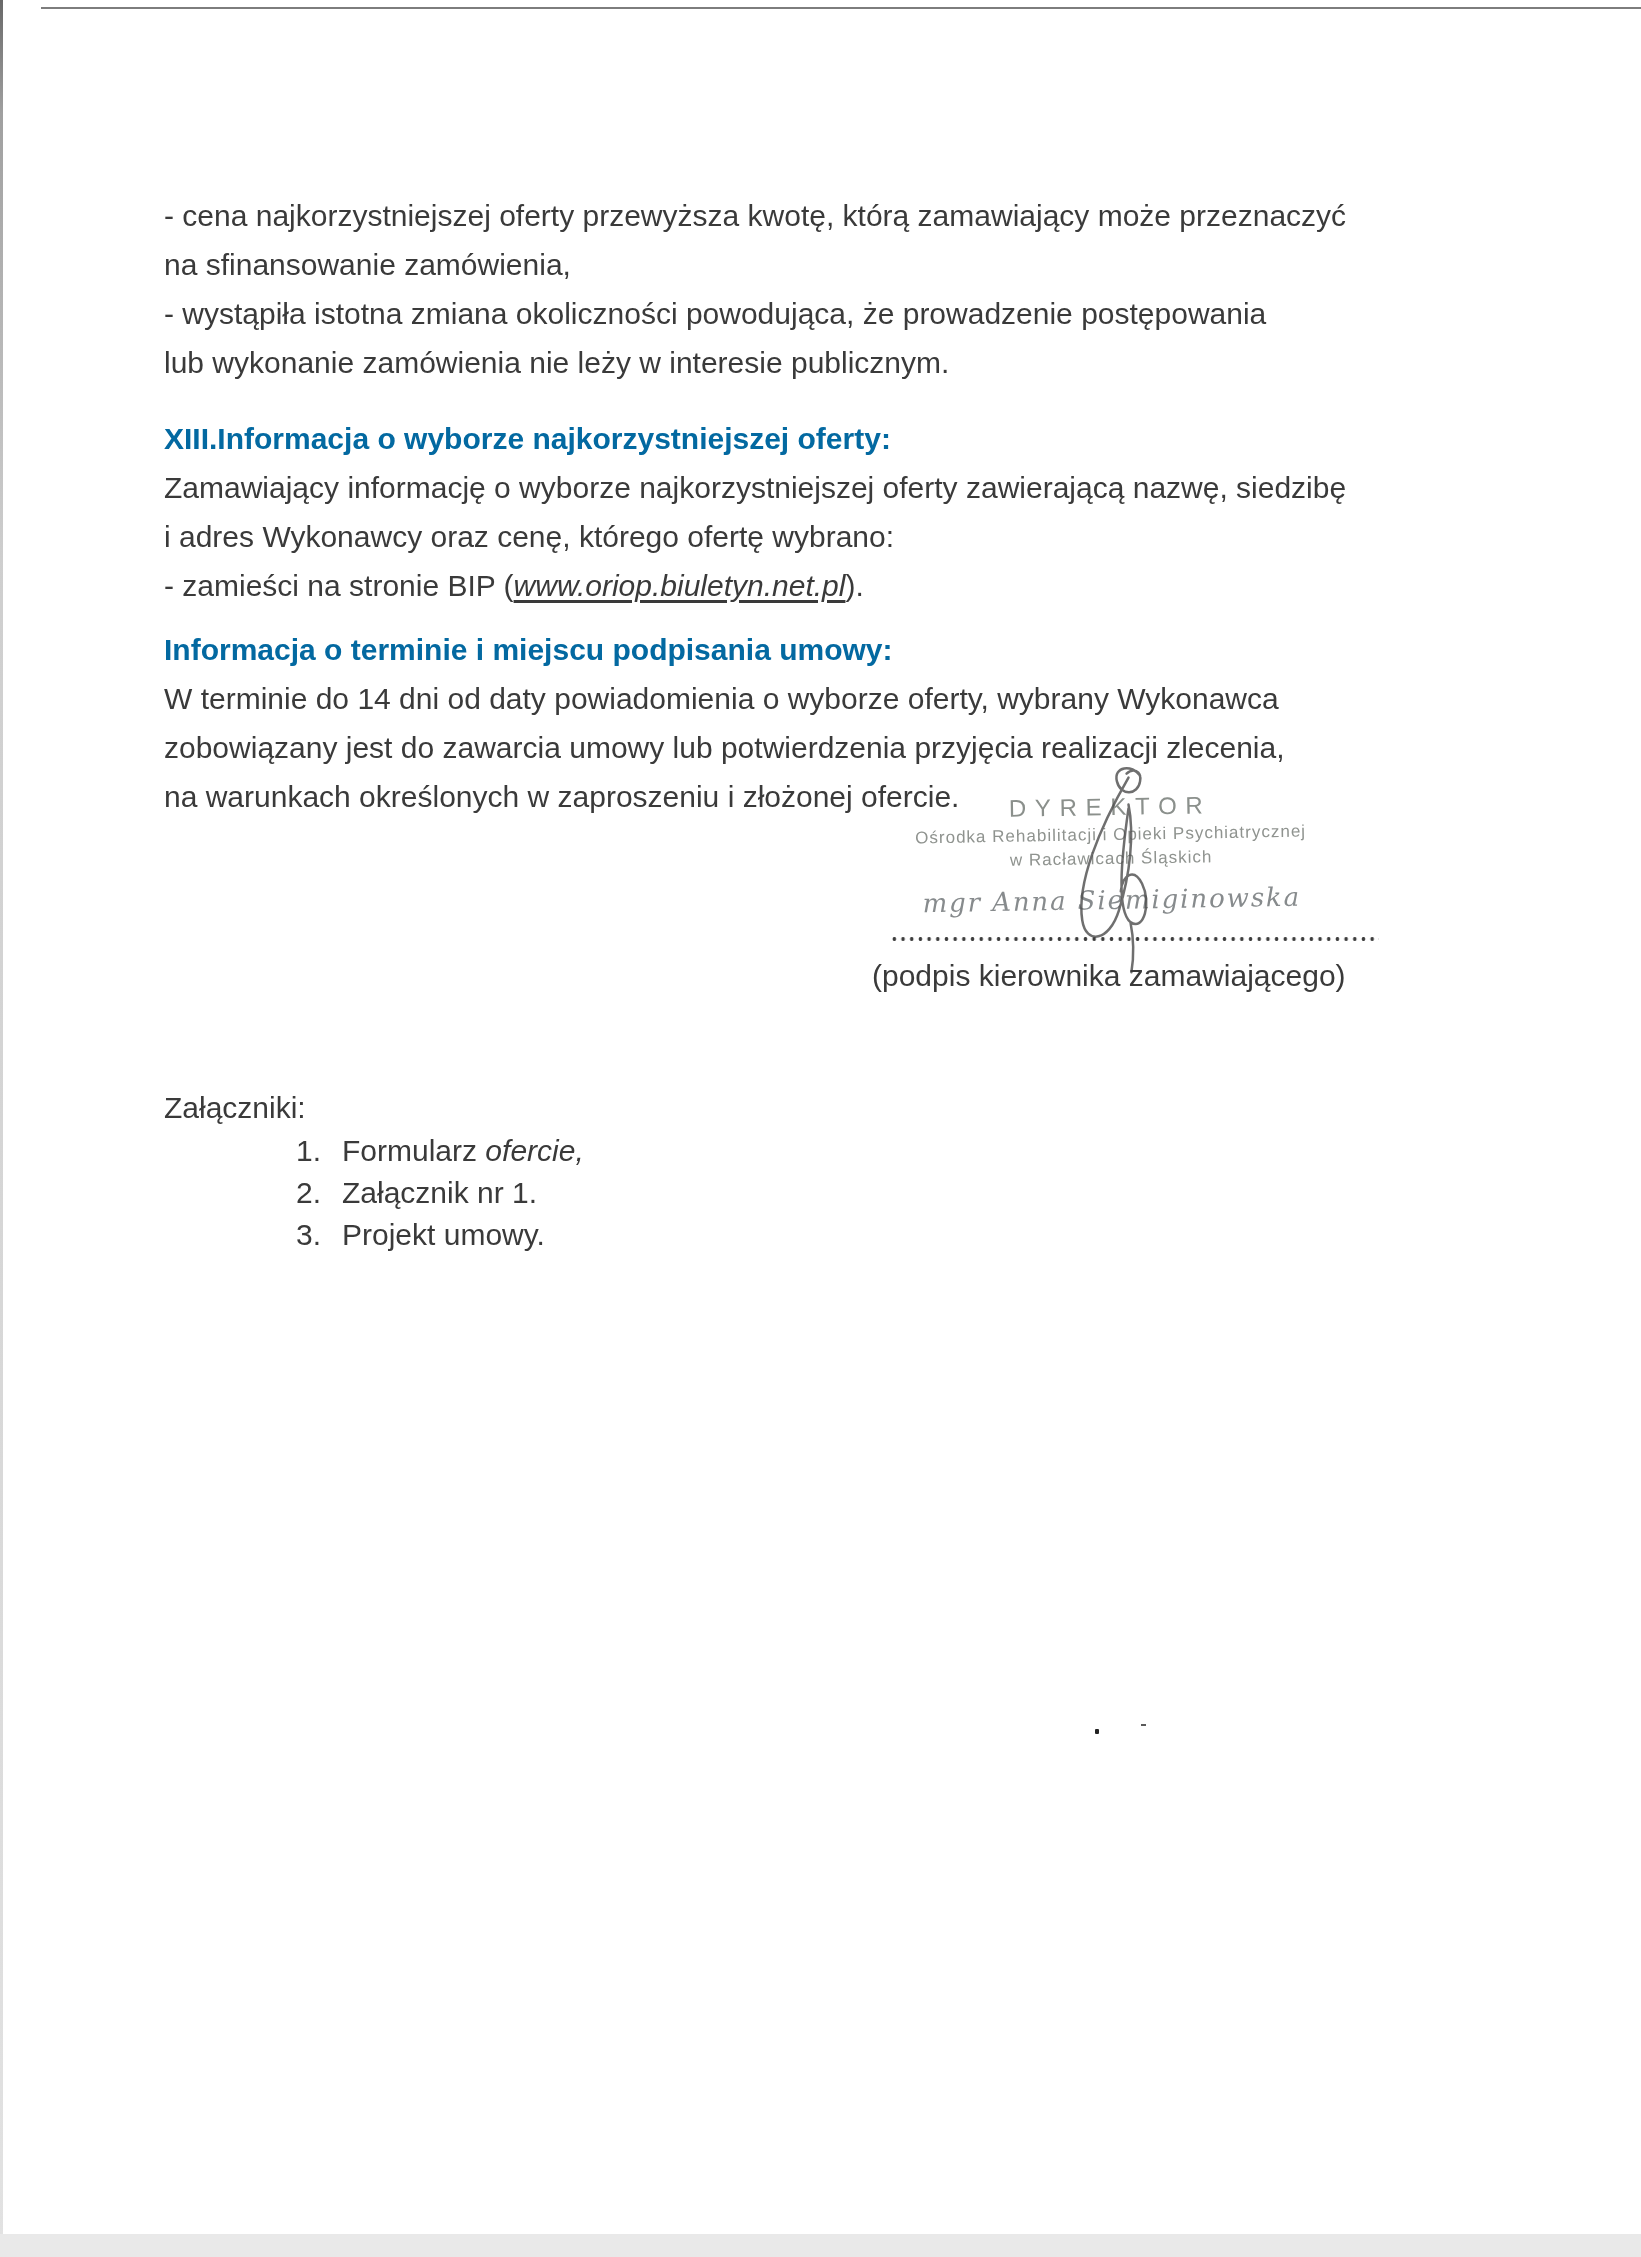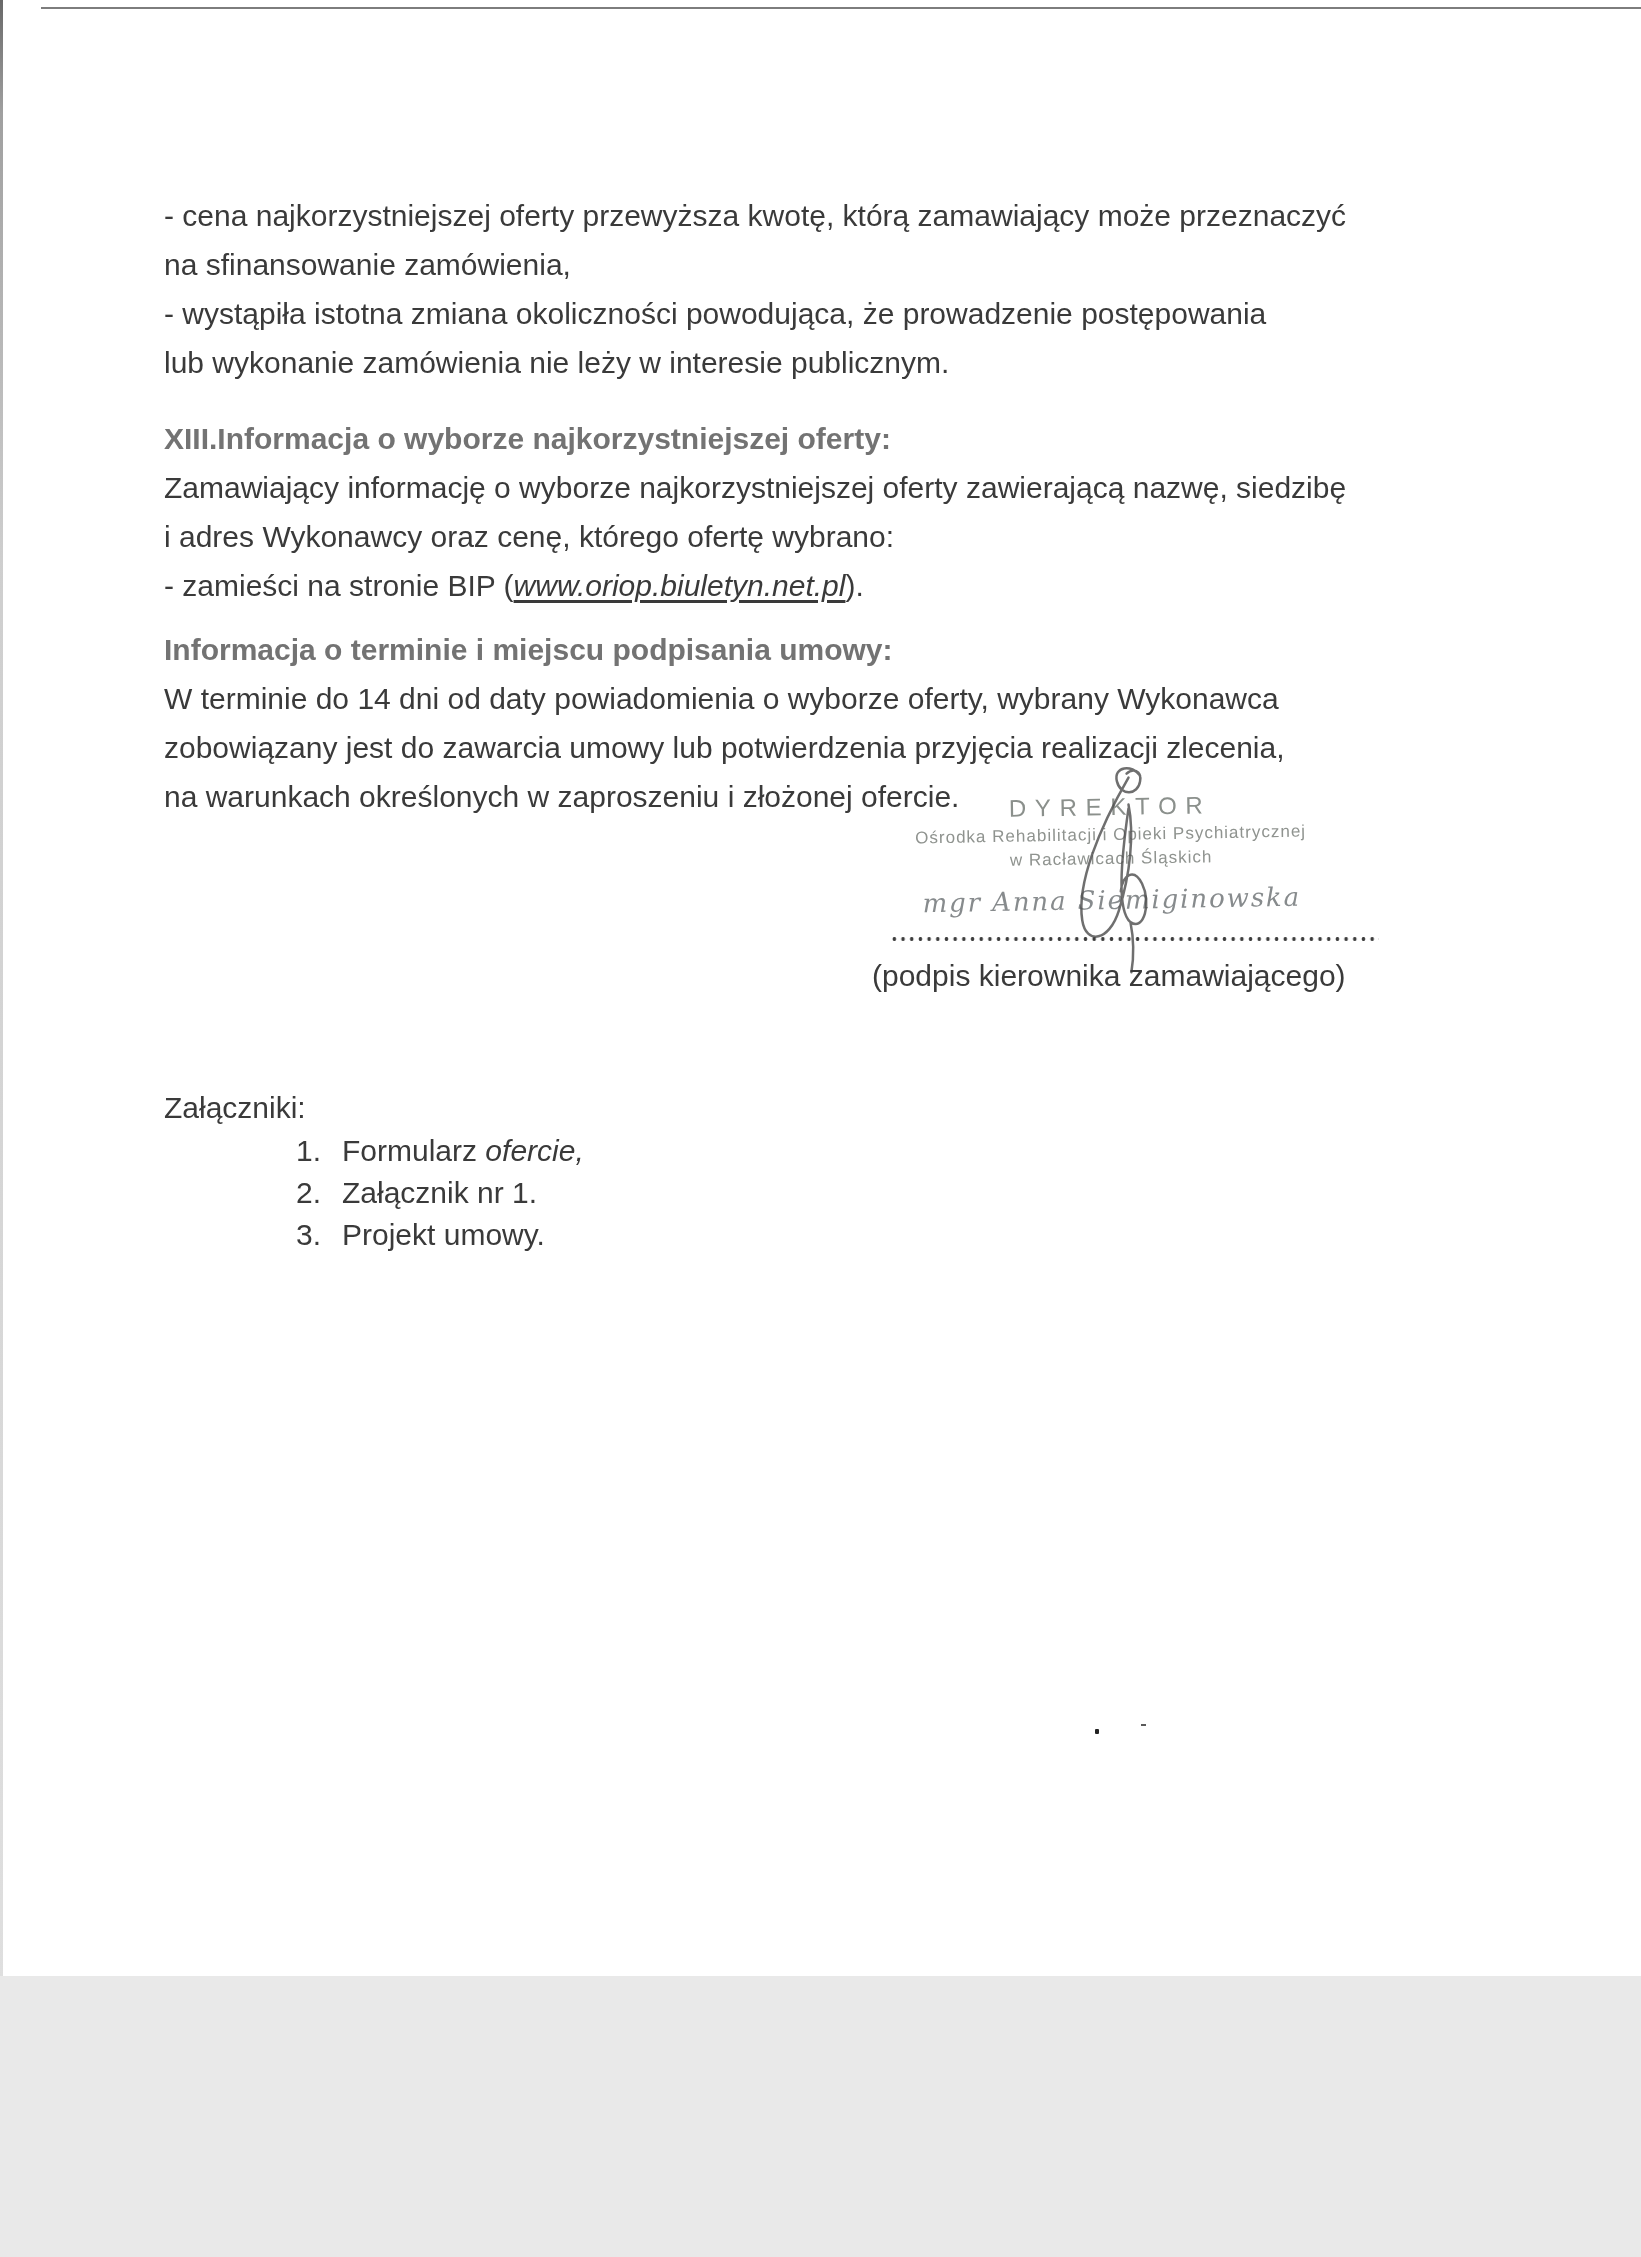--- a/index.html
+++ b/index.html
@@ -1,28 +1,28 @@
 <!DOCTYPE html>
 <html lang="pl"><head>
 <meta charset="utf-8">
 <style>
   html,body{margin:0;padding:0;background:#e9e9e9;}
   .page{
     position:relative;
-    width:1641px;height:1976px;
+    width:1641px;height:2234px;
     background:#ffffff;
     font-family:"Liberation Sans", sans-serif;
     font-size:30px;
     color:#3a3a3a;
     overflow:hidden;
     margin:0 auto;
   }
   .abs{position:absolute;}
   .lines{line-height:49px;white-space:nowrap;}
-  .bold{font-weight:700;color:#737373;}
+  .bold{font-weight:700;color:#0369a1;}
   .link{text-decoration:underline;text-underline-offset:3.9px;font-style:italic;}
   .it{font-style:italic;}
 
   
   .top-scan-line{left:41px;top:6.8px;width:1601px;height:1.9px;background:#7d7d7d;}
   .left-scan-edge{left:0;top:0;width:2.9px;height:2257px;
     background:linear-gradient(#4e4e4e 0%,#8f8f8f 5%,#c6c6c6 25%,#dddddd 100%);opacity:.85;}
   .speck1{left:1095px;top:1729px;width:3.9px;height:4.8px;background:#232323;border-radius:1px;}
   .speck2{left:1141px;top:1724px;width:4.8px;height:1.9px;background:#5a5a5a;}
 

